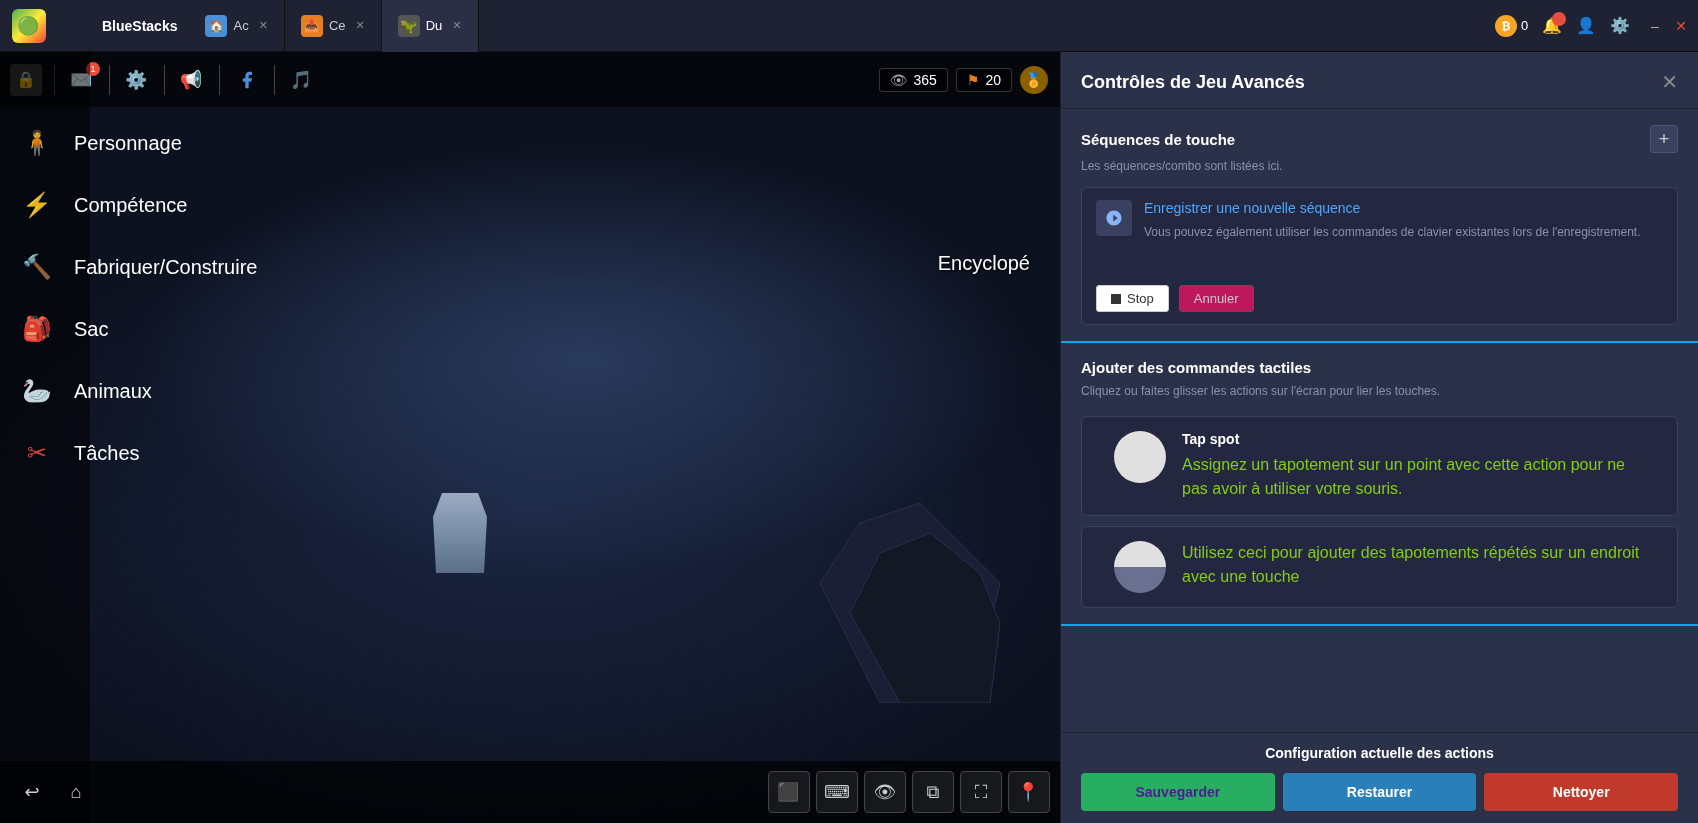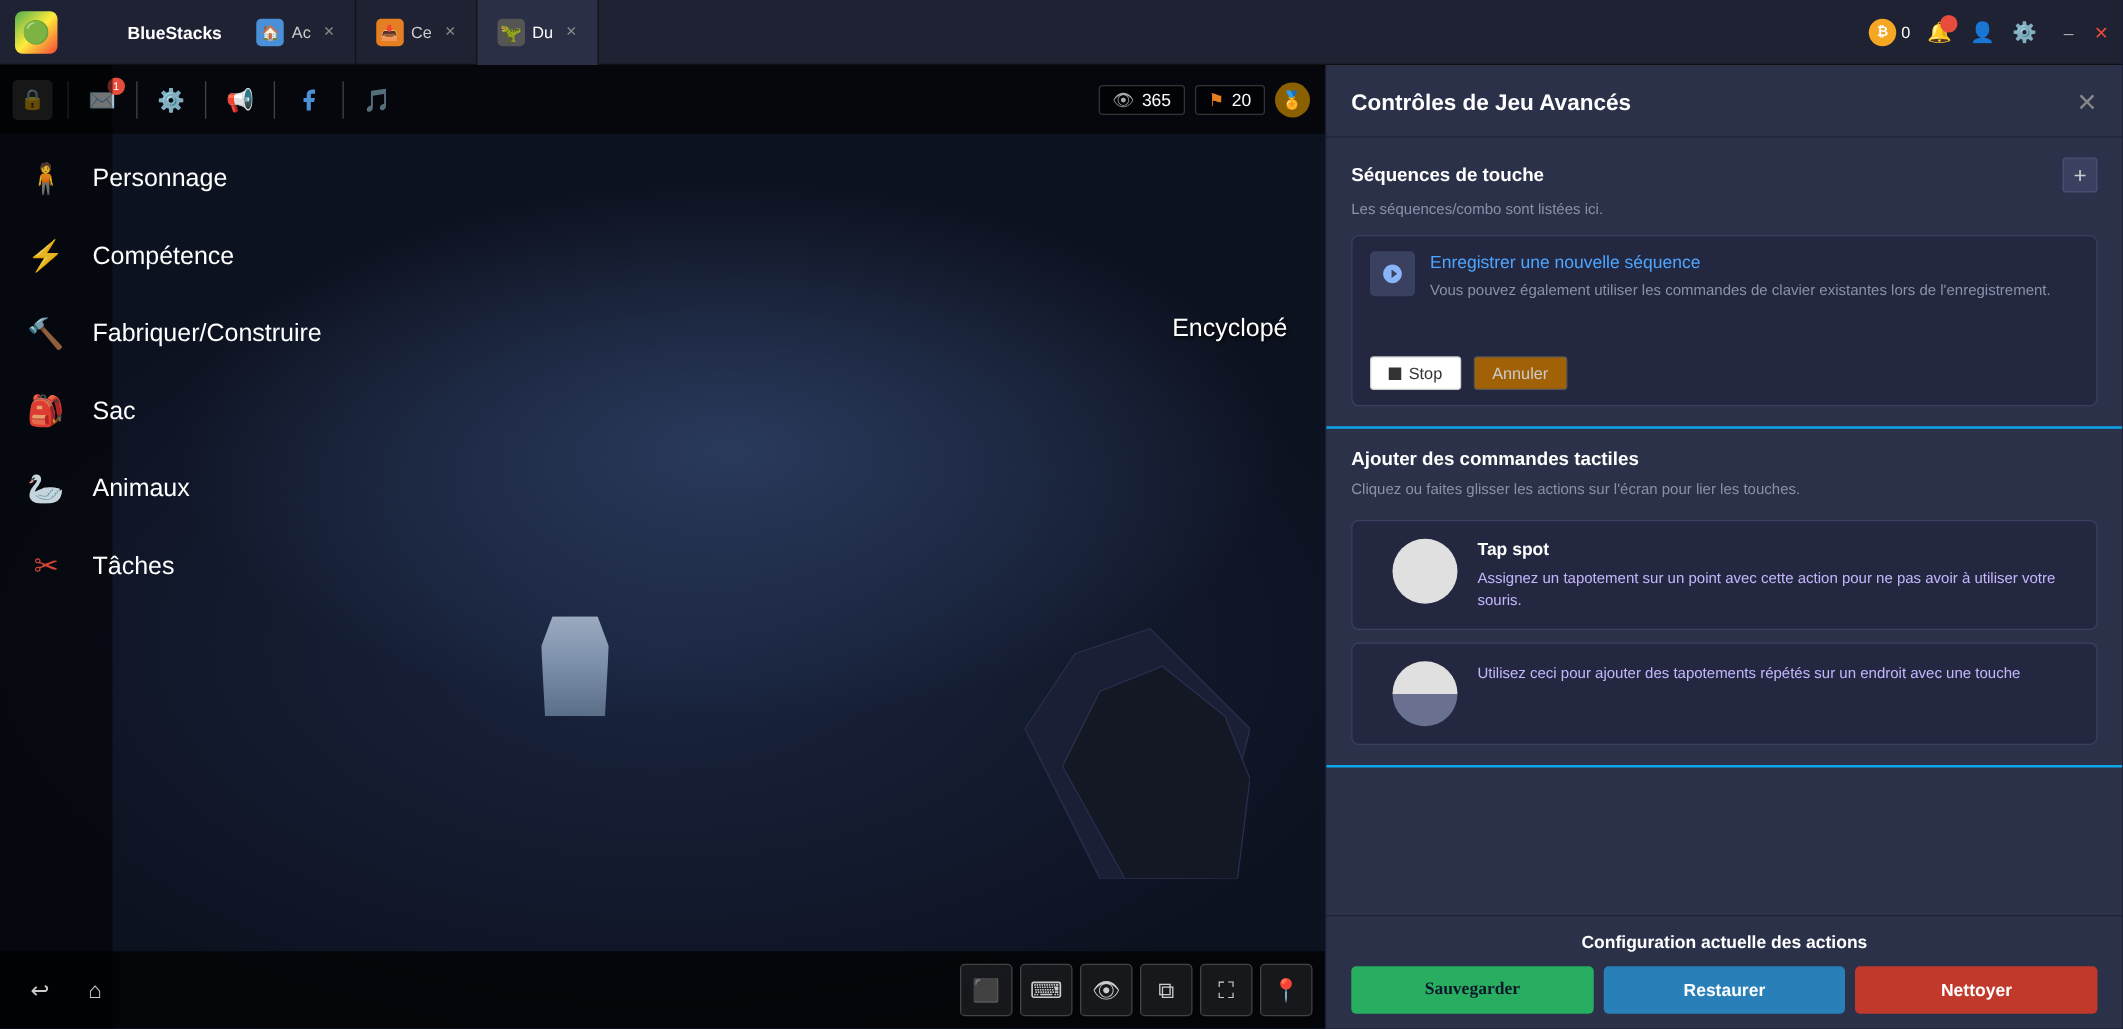--- a/index.html
+++ b/index.html
@@ -405,21 +405,21 @@
       border: 1px solid #555;
       background: #2b3149;
       color: #ccc;
     }
     .rec-btn-stop {
       background: #fff;
       color: #333;
       border: 1px solid #ccc;
     }
     .rec-btn-cancel {
-      background: #a16207;
+      background: #be185d;
       color: #ccc;
       border: 1px solid #555;
       align-items: center;
     }
     .stop-square {
       width: 10px; height: 10px;
       background: #333;
       display: inline-block;
     }
 
@@ -453,22 +453,22 @@
     .touch-circle.half {
       background: linear-gradient(180deg, #e0e0e0 50%, #6a7090 50%);
     }
     .touch-text h4 {
       color: #fff;
       font-size: 14px;
       font-weight: 600;
       margin-bottom: 6px;
     }
     .touch-text p {
-      color: #c4b5fd;
-      font-size: 12px;
+      color: #84cc16;
+      font-size: 16px;
       line-height: 1.5;
     }
 
     
     .config-section {
       padding: 12px 20px;
       border-top: 1px solid #1e2338;
     }
     .config-title {
       color: #fff;
@@ -484,21 +484,21 @@
     .config-btn {
       flex: 1;
       padding: 11px 0;
       border-radius: 4px;
       font-size: 14px;
       font-weight: 600;
       cursor: pointer;
       border: none;
       text-align: center;
     }
-    .config-btn-save { background: #27ae60; color: #0f172a; font-family: Liberation Serif, serif; }
+    .config-btn-save { background: #27ae60; color: #4c1d95; }
     .config-btn-restore { background: #2980b9; color: #fff; }
     .config-btn-clear { background: #c0392b; color: #fff; }
 
     
     .panel-content::-webkit-scrollbar { width: 6px; }
     .panel-content::-webkit-scrollbar-track { background: #1e2338; }
     .panel-content::-webkit-scrollbar-thumb { background: #4a5278; border-radius: 3px; }
   </style>
 </head>
 <body>

